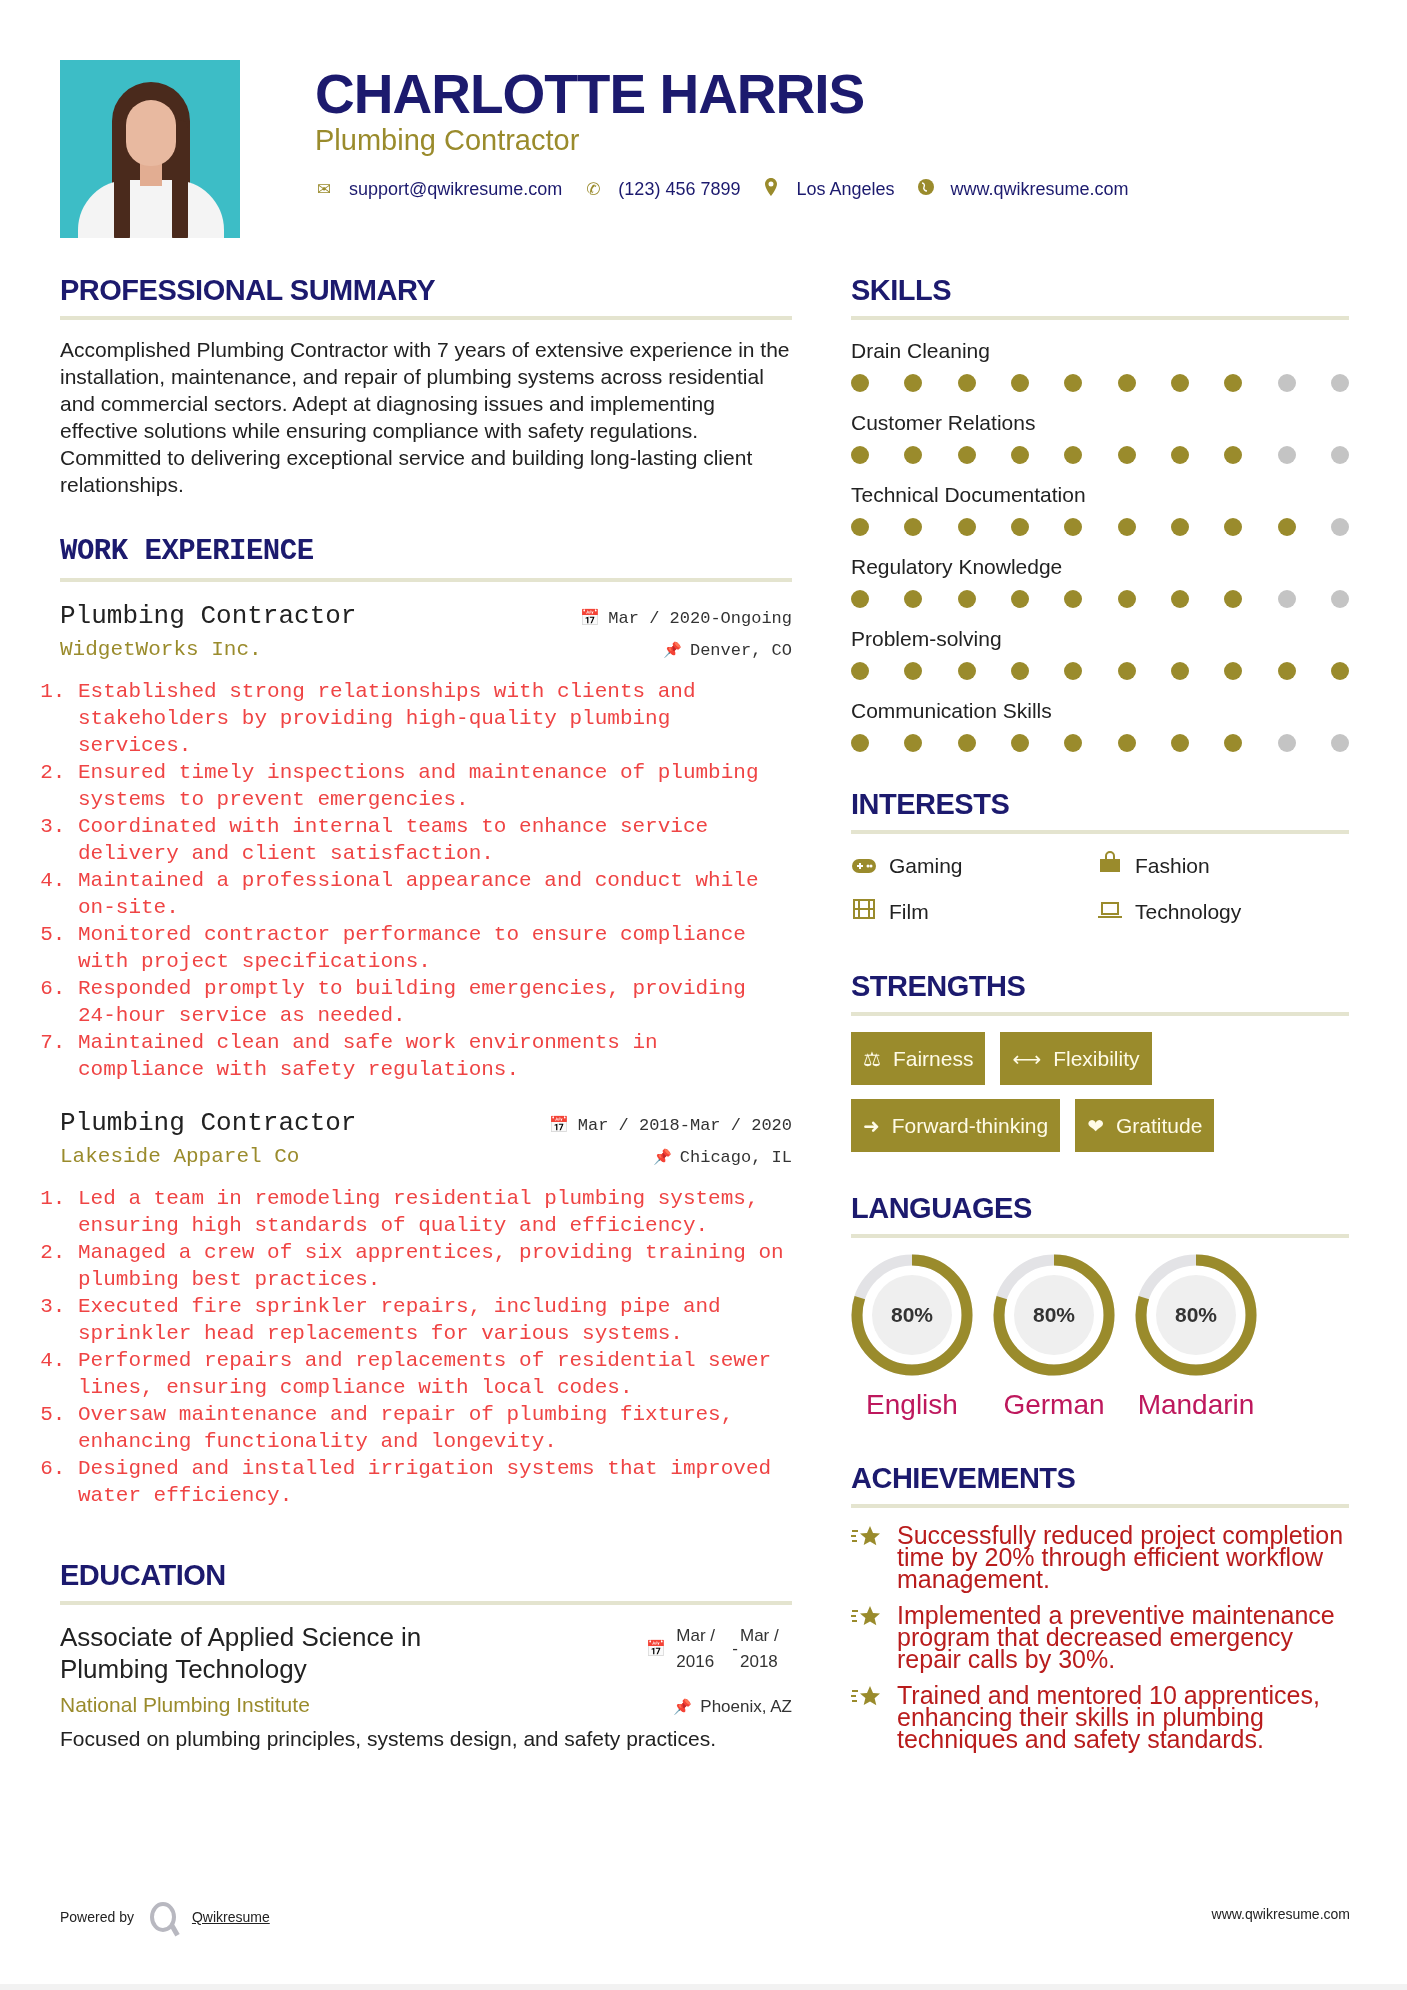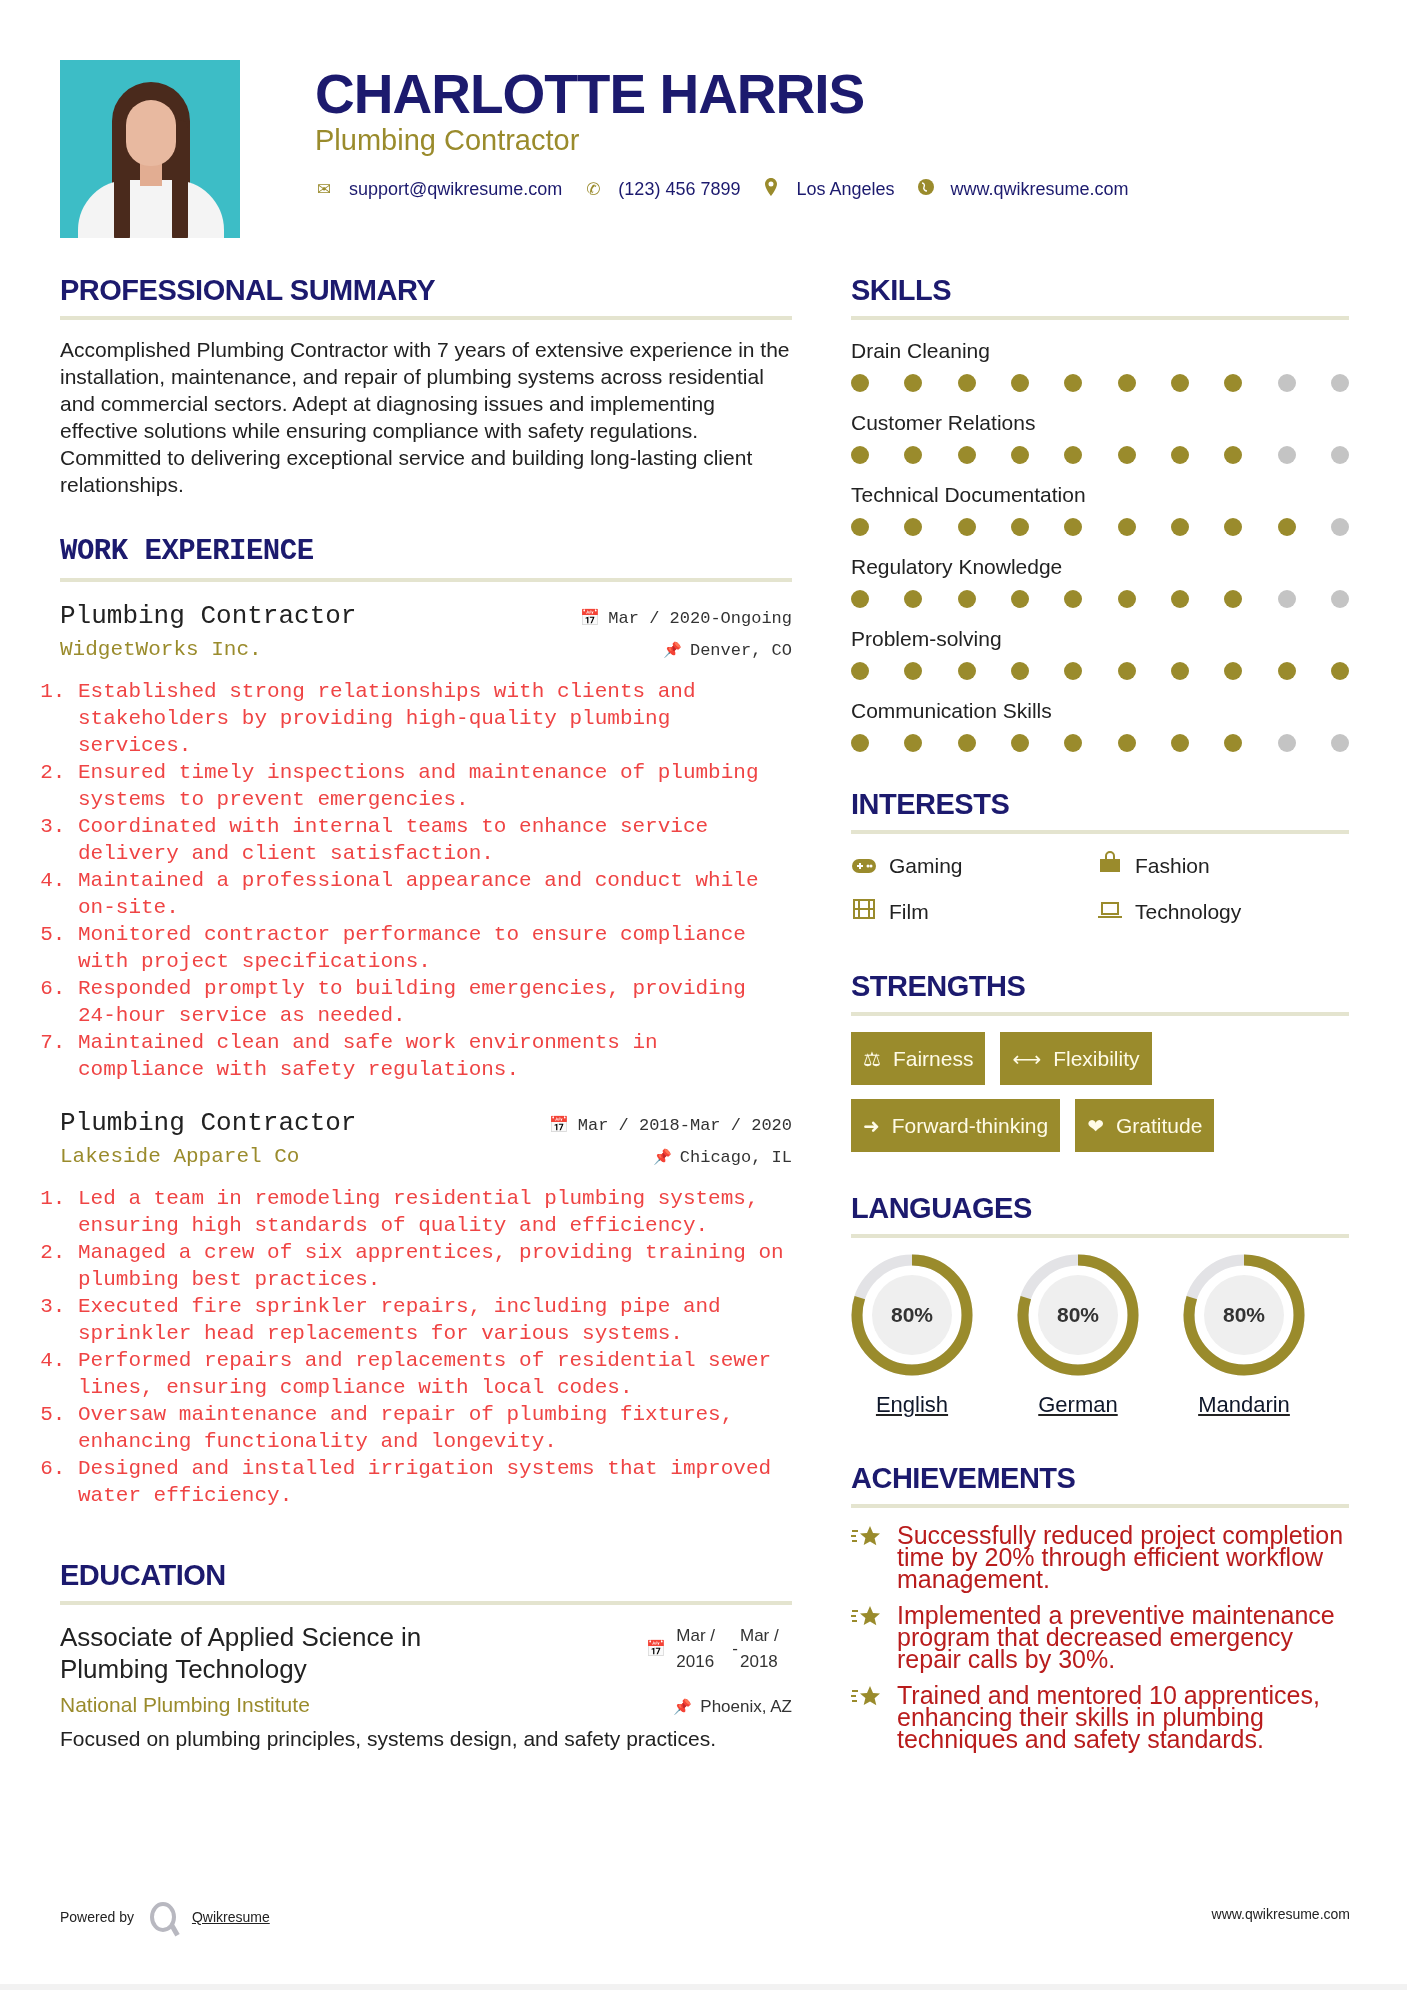--- a/index.html
+++ b/index.html
@@ -61,26 +61,26 @@
   .interests { display: grid; grid-template-columns: 246px 246px; row-gap: 14px; margin-top: 6px; }
   .interest { display: flex; align-items: center; font-size: 21px; color: #222; line-height: 32px; }
   .interest .ico { color: #9a8b2c; font-size: 21px; width: 26px; margin-right: 12px; display: inline-block; text-align: center; }
 
   
   .strengths { display: flex; flex-wrap: wrap; gap: 14px 15px; }
   .tag { background: #9a8b2c; color: #fffbe6; font-size: 21px; height: 53px; padding: 0 12px; display: inline-flex; align-items: center; }
   .tag .ico { margin-right: 12px; font-size: 20px; }
 
   
-  .langs { display: flex; gap: 44px; margin-top: 0px; text-decoration: underline; }
+  .langs { display: flex; gap: 20px; margin-top: 0px; }
   .lang { width: 122px; text-align: center; }
   .ring { position: relative; width: 122px; height: 122px; }
   .ring svg { position: absolute; left: 0; top: 0; }
   .ring .pct { position: absolute; left: 0; top: 0; width: 122px; height: 122px; line-height: 122px; text-align: center; font-size: 21px; font-weight: bold; color: #333; }
-  .lang-name { font-size: 22px; color: #0f172a; margin-top: 16px; line-height: 26px; }
+  .lang-name { font-size: 28px; color: #be185d; margin-top: 16px; line-height: 26px; }
 
   
   .ach { display: flex; align-items: flex-start; margin-bottom: 14px; }
   .ach .ico { width: 34px; margin-right: 12px; color: #9a8b2c; font-size: 22px; line-height: 27px; position: relative; }
   .ach .txt { font-size: 25px; line-height: 22px; color: #b91c1c; width: 450px; }
 
   
   .footer-left { position: absolute; left: 60px; top: 1902px; display: flex; align-items: center; font-size: 14px; color: #222; }
   .footer-left .qlogo { display: inline-block; width: 26px; height: 30px; border: 4px solid #b8b8c0; border-radius: 50%; margin: 0 16px 0 16px; position: relative; }
   .footer-left .qlogo::after { content: ""; position: absolute; right: -5px; bottom: -8px; width: 5px; height: 12px; background: #b8b8c0; transform: rotate(-30deg); }

